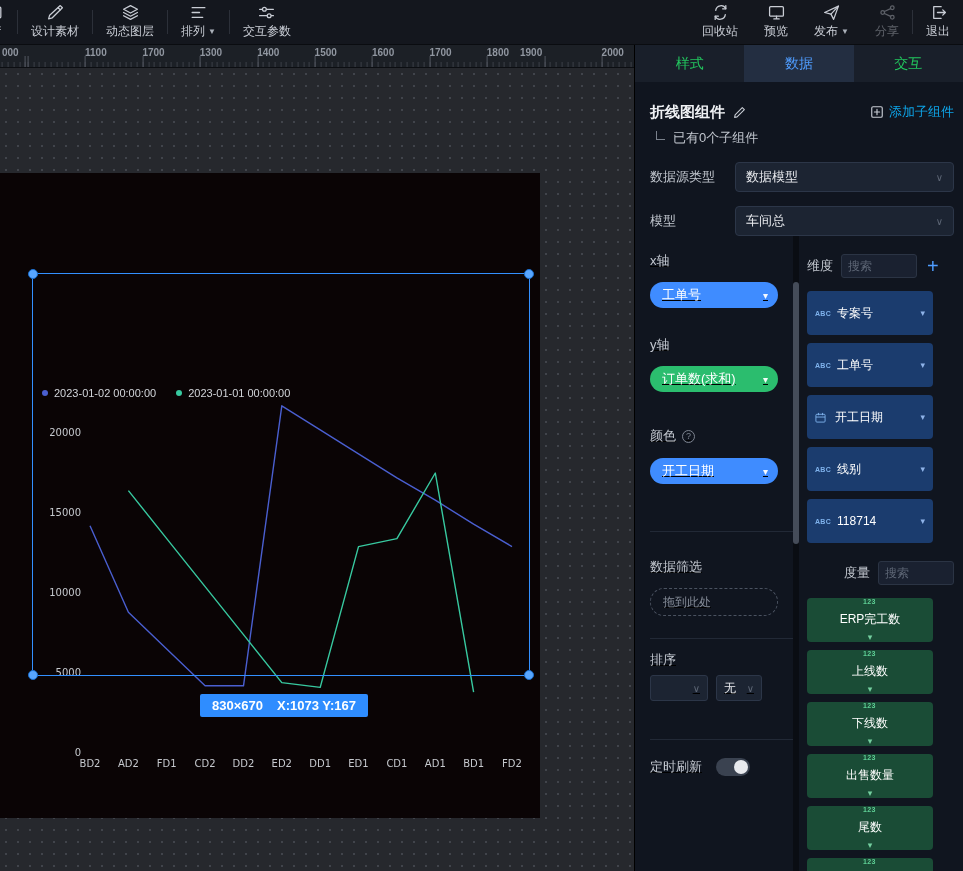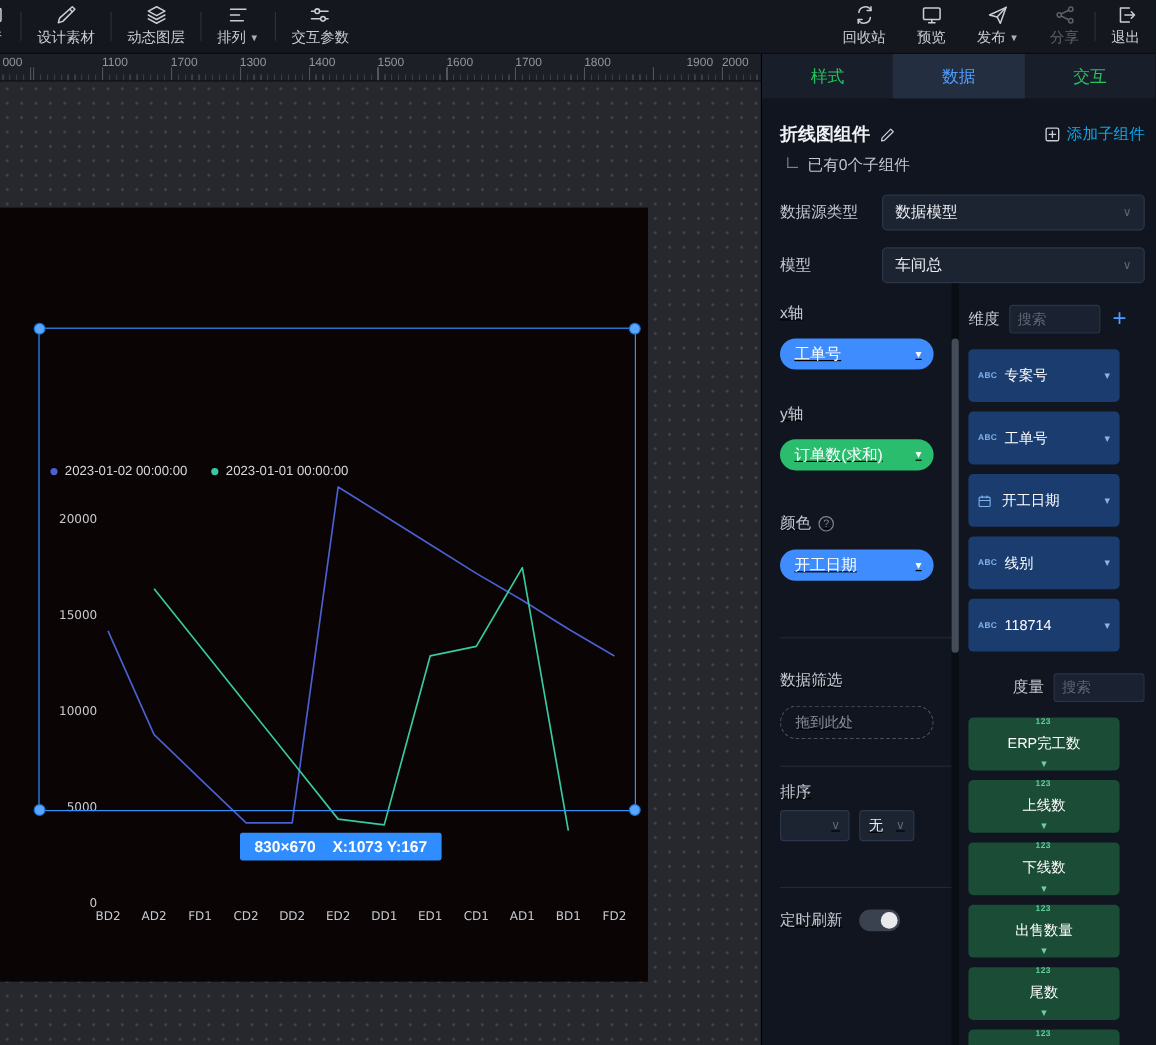--- a/index.html
+++ b/index.html
@@ -24,21 +24,21 @@
   .main{display:flex;height:826px;}
   .canvas-col{width:635px;display:flex;flex-direction:column;border-right:1px solid #000;}
 
   
   .ruler{position:relative;height:23px;background:#1c2026;border-bottom:1px solid #0c0e12;
     background-image:
       repeating-linear-gradient(90deg,#51565f 0 1px,transparent 1px 57.4px),
       repeating-linear-gradient(90deg,#3a3e46 0 1px,transparent 1px 5.74px);
     background-size:100% 11px,100% 5px;
     background-position:27.6px bottom,27.6px bottom;
-    background-repeat:repeat-x;}
+    background-repeat:repeat-x;font-weight:bold;}
   .rmark{position:absolute;top:2px;font-size:10px;color:#9096a0;}
 
   
   .canvas{position:relative;flex:1;background:#26282d;overflow:hidden;
     background-image:radial-gradient(circle,#41444b 1px,transparent 1.3px);background-size:12px 12px;}
   .chart-panel{position:absolute;left:0;top:105px;width:540px;height:645px;background:#0a0405;}
   .selection{position:absolute;left:32px;top:205px;width:498px;height:403px;border:1px solid #3390ff;}
   .handle{position:absolute;width:10px;height:10px;border-radius:50%;background:#58a6ff;border:1.5px solid #1b6fd0;transform:translate(-50%,-50%);}
   .legend{position:absolute;left:42px;top:214px;display:flex;gap:20px;align-items:center;font-size:11px;color:#d2d5da;}
   .lg-item{display:flex;align-items:center;cursor:pointer;}
@@ -258,21 +258,21 @@
     <div class="ruler">
         <span class="rmark" style="left:2px">000</span>
         <span class="rmark" style="left:85px">1100</span>
         <span class="rmark" style="left:142.4px">1700</span>
         <span class="rmark" style="left:199.8px">1300</span>
         <span class="rmark" style="left:257.2px">1400</span>
         <span class="rmark" style="left:314.6px">1500</span>
         <span class="rmark" style="left:372px">1600</span>
         <span class="rmark" style="left:429.4px">1700</span>
         <span class="rmark" style="left:486.8px">1800</span>
-        <span class="rmark" style="left:572px">1900</span>
+        <span class="rmark" style="left:520px">1900</span>
         <span class="rmark" style="left:601.6px">2000</span>
       </div>
     <div class="canvas">
       <div class="chart-panel">
         <div class="legend">
             <span class="lg-item">
               <span class="lg-dot" style="background:#4a5fd0"></span>
               <span>2023-01-02 00:00:00</span>
             </span>
             <span class="lg-item">

